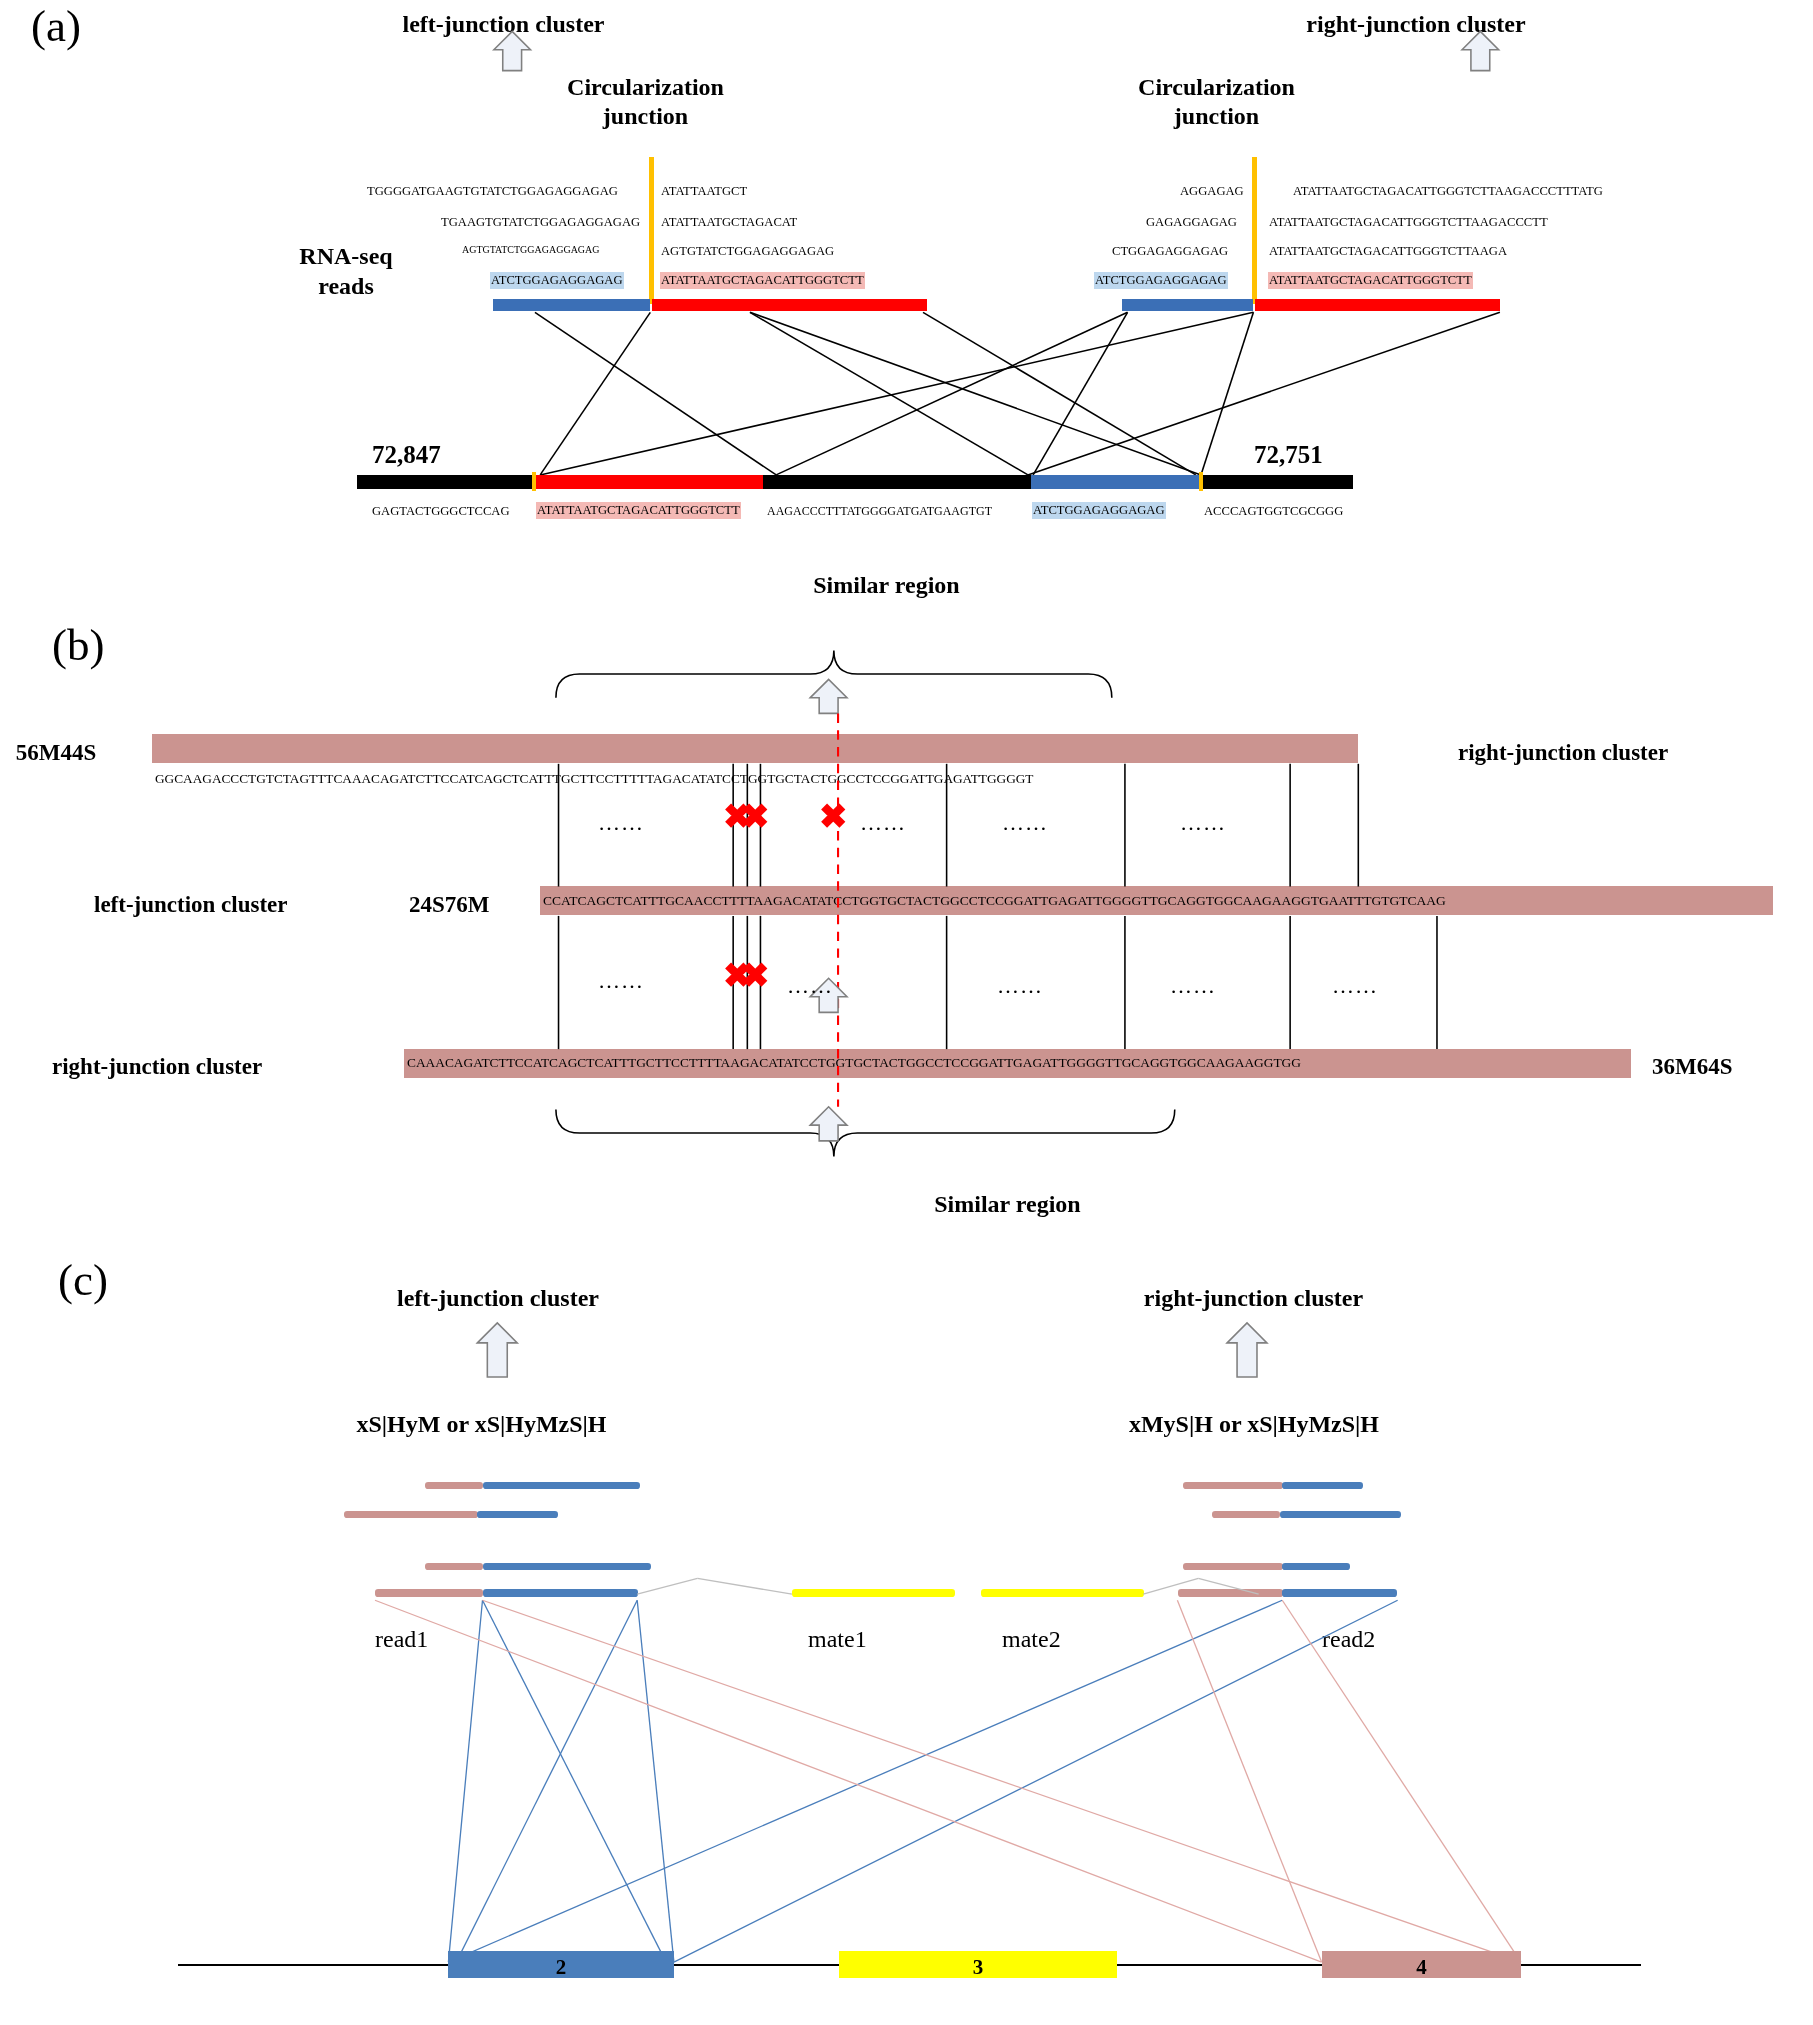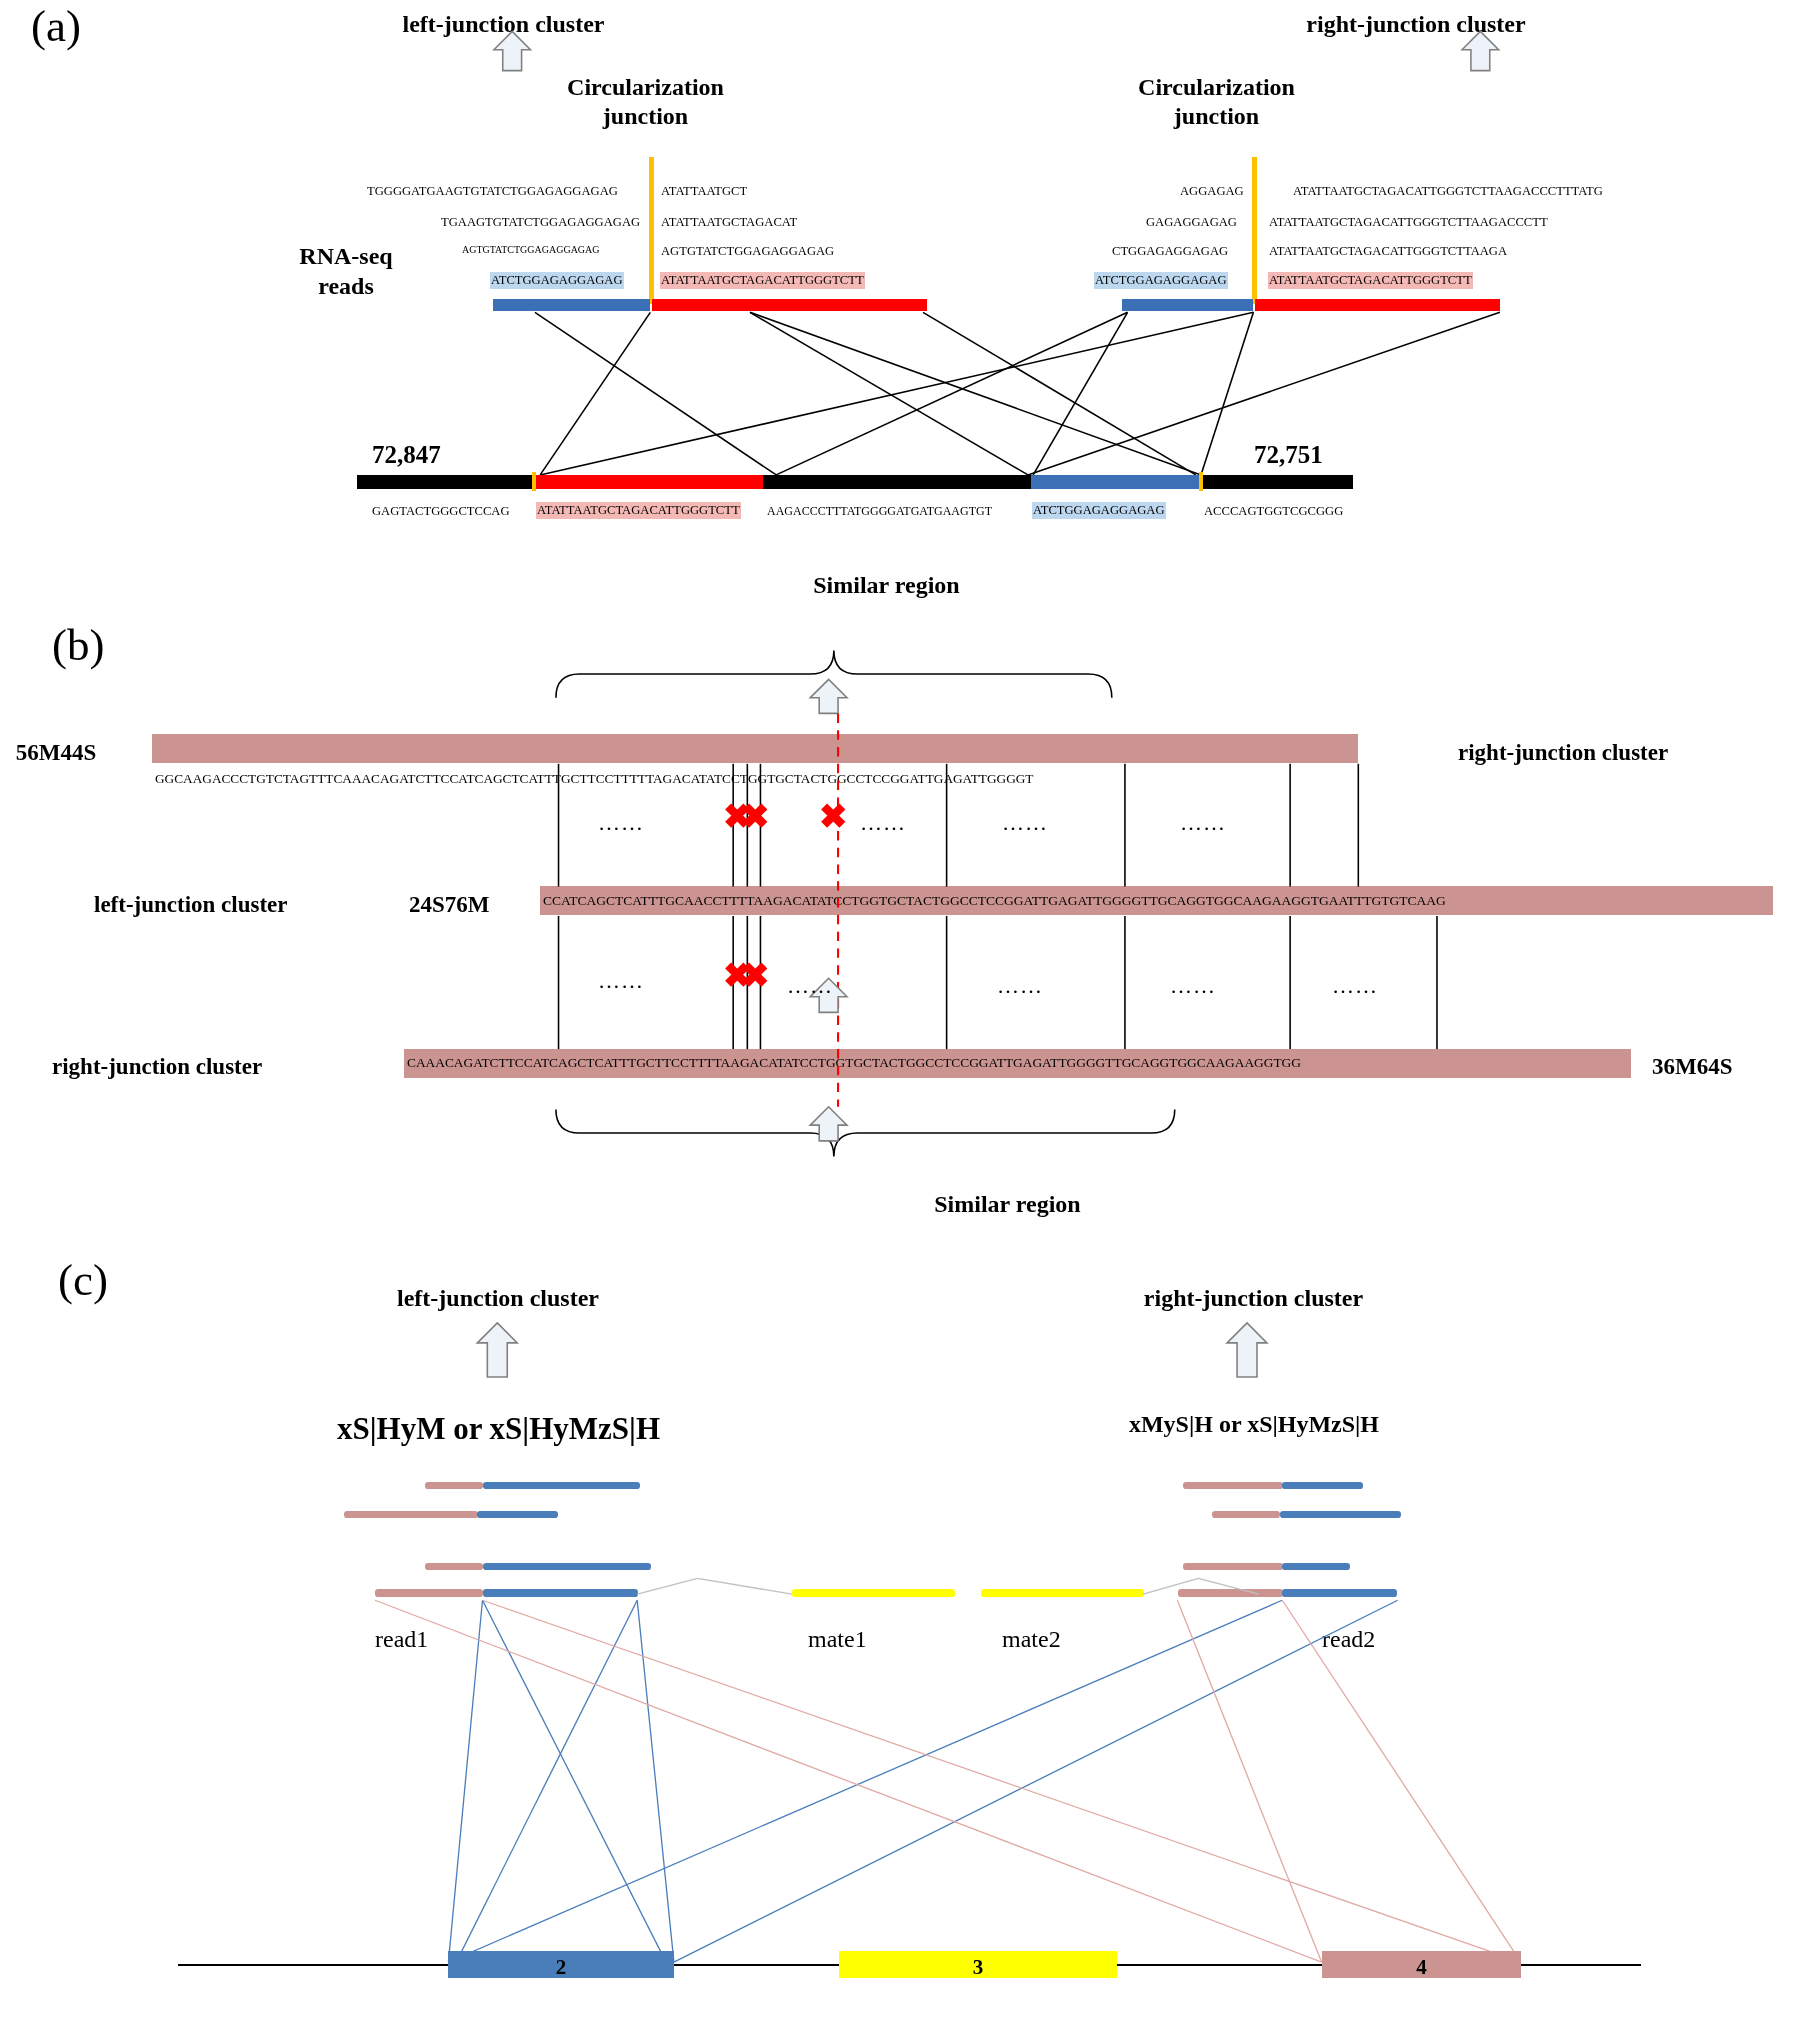--- a/index.html
+++ b/index.html
@@ -177,21 +177,21 @@
 <div class="ttl" style="left:325px;top:1285px;width:346px;font-size:24px;">left-junction cluster</div>
 <div class="ttl" style="left:1075px;top:1285px;width:357px;font-size:24px;">right-junction cluster</div>
 
 <svg width="1813" height="734" style="left:0;top:1259px;" viewBox="0 0 3457 1400">
   <g fill="#eef2f9" stroke="#808080" stroke-width="3">
     <polygon points="910,160 948,122 986,160 967,160 967,225 929,225 929,160" transform="translate(0,0)"></polygon>
     <polygon points="2340,160 2378,122 2416,160 2397,160 2397,225 2359,225 2359,160"></polygon>
   </g>
 </svg>
 
-<div class="ttl" style="left:315px;top:1411px;width:367px;font-size:31px;">xS|HyM or xS|HyMzS|H</div>
+<div class="ttl" style="left:298px;top:1411px;width:367px;font-size:24px;">xS|HyM or xS|HyMzS|H</div>
 <div class="ttl" style="left:1065px;top:1411px;width:378px;font-size:24px;">xMyS|H or xS|HyMzS|H</div>
 
 <div class="bar" style="left:425px;top:1482px;width:58px;height:7.3px;background:#cb9490;border-radius:3.1px;"></div>
 <div class="bar" style="left:483px;top:1482px;width:157px;height:7.3px;background:#4a7ebb;border-radius:3.1px;"></div>
 <div class="bar" style="left:344px;top:1511px;width:134px;height:7.3px;background:#cb9490;border-radius:3.1px;"></div>
 <div class="bar" style="left:477px;top:1511px;width:81px;height:7.3px;background:#4a7ebb;border-radius:3.1px;"></div>
 <div class="bar" style="left:425px;top:1563px;width:58px;height:7.3px;background:#cb9490;border-radius:3.1px;"></div>
 <div class="bar" style="left:483px;top:1563px;width:168px;height:7.3px;background:#4a7ebb;border-radius:3.1px;"></div>
 <div class="bar" style="left:375px;top:1589px;width:108px;height:8.4px;background:#cb9490;border-radius:3.1px;"></div>
 <div class="bar" style="left:483px;top:1589px;width:155px;height:8.4px;background:#4a7ebb;border-radius:3.1px;"></div>

